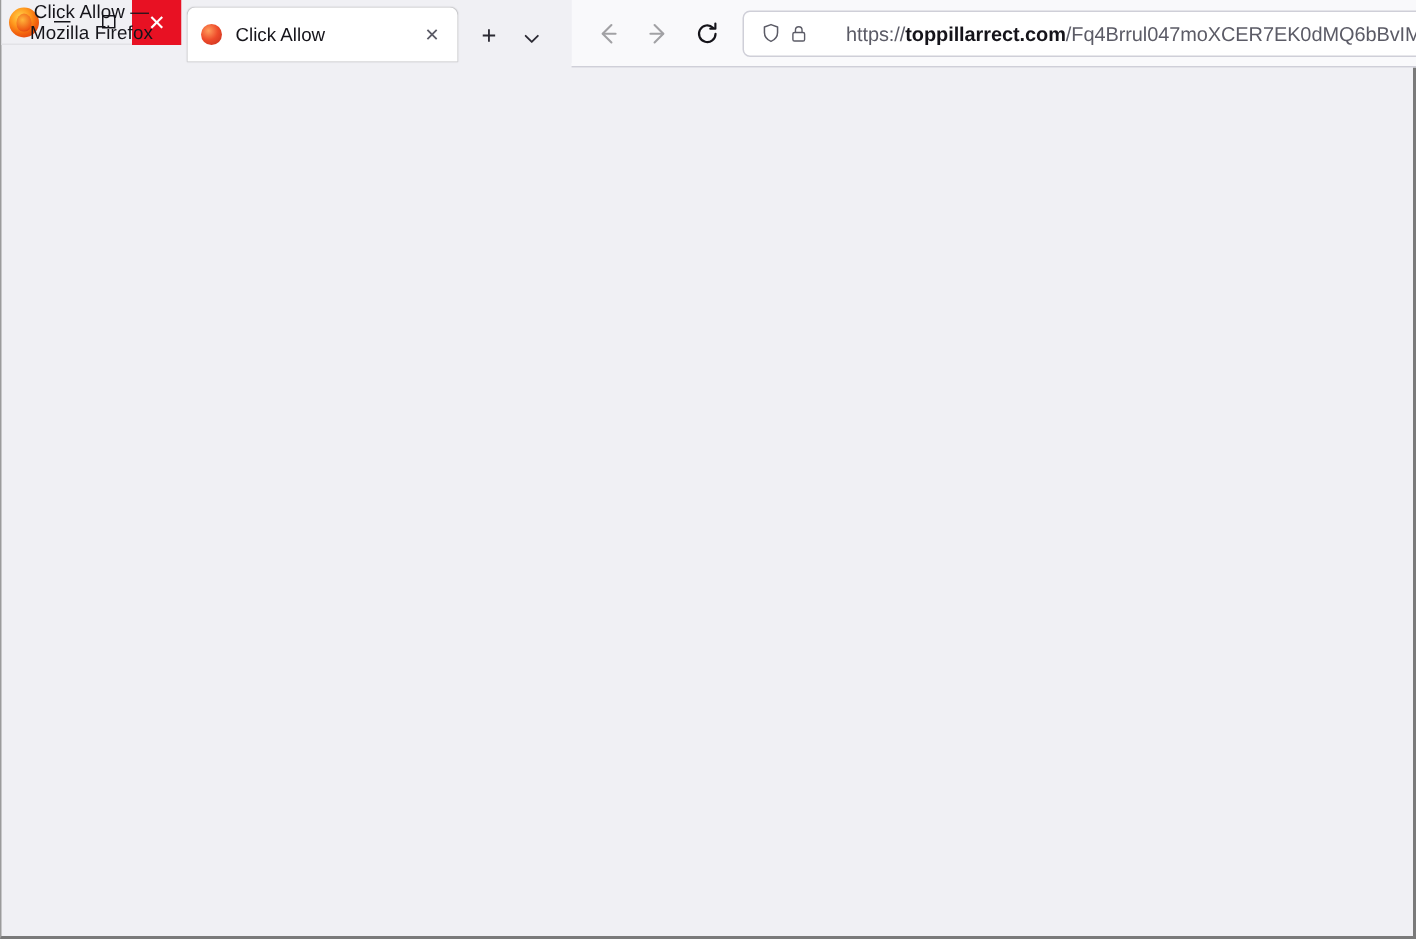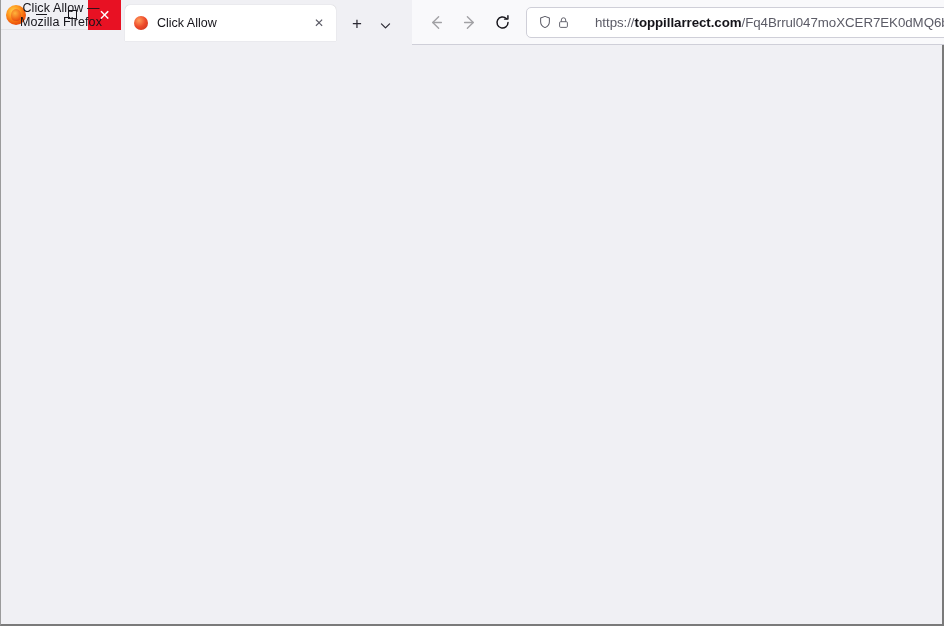--- a/index.html
+++ b/index.html
@@ -52,21 +52,21 @@
   .wc .xx { font-size:14px; line-height:1; font-weight:400; }
 
   
   .tabstrip {
     height:42px; flex:0 0 42px;
     background:#f0f0f4;
     display:flex; align-items:flex-end; padding:0 4px;
     position:relative;
   }
   .tab {
-    height:36px; width:211px;
+    height:36px; width:180px;
     background:#ffffff; border-radius:5px 5px 0 0;
     display:flex; align-items:center; padding:0 8px 0 9px;
     box-shadow:0 0 1px rgba(0,0,0,.25);
     margin-bottom:1px;
   }
   .tab-fav {
     width:14px; height:14px; border-radius:50%; flex:0 0 14px;
     background:radial-gradient(circle at 36% 32%, #ff9d5c 0%, #ee4b2b 48%, #c32d1b 100%);
     margin-right:9px;
   }

